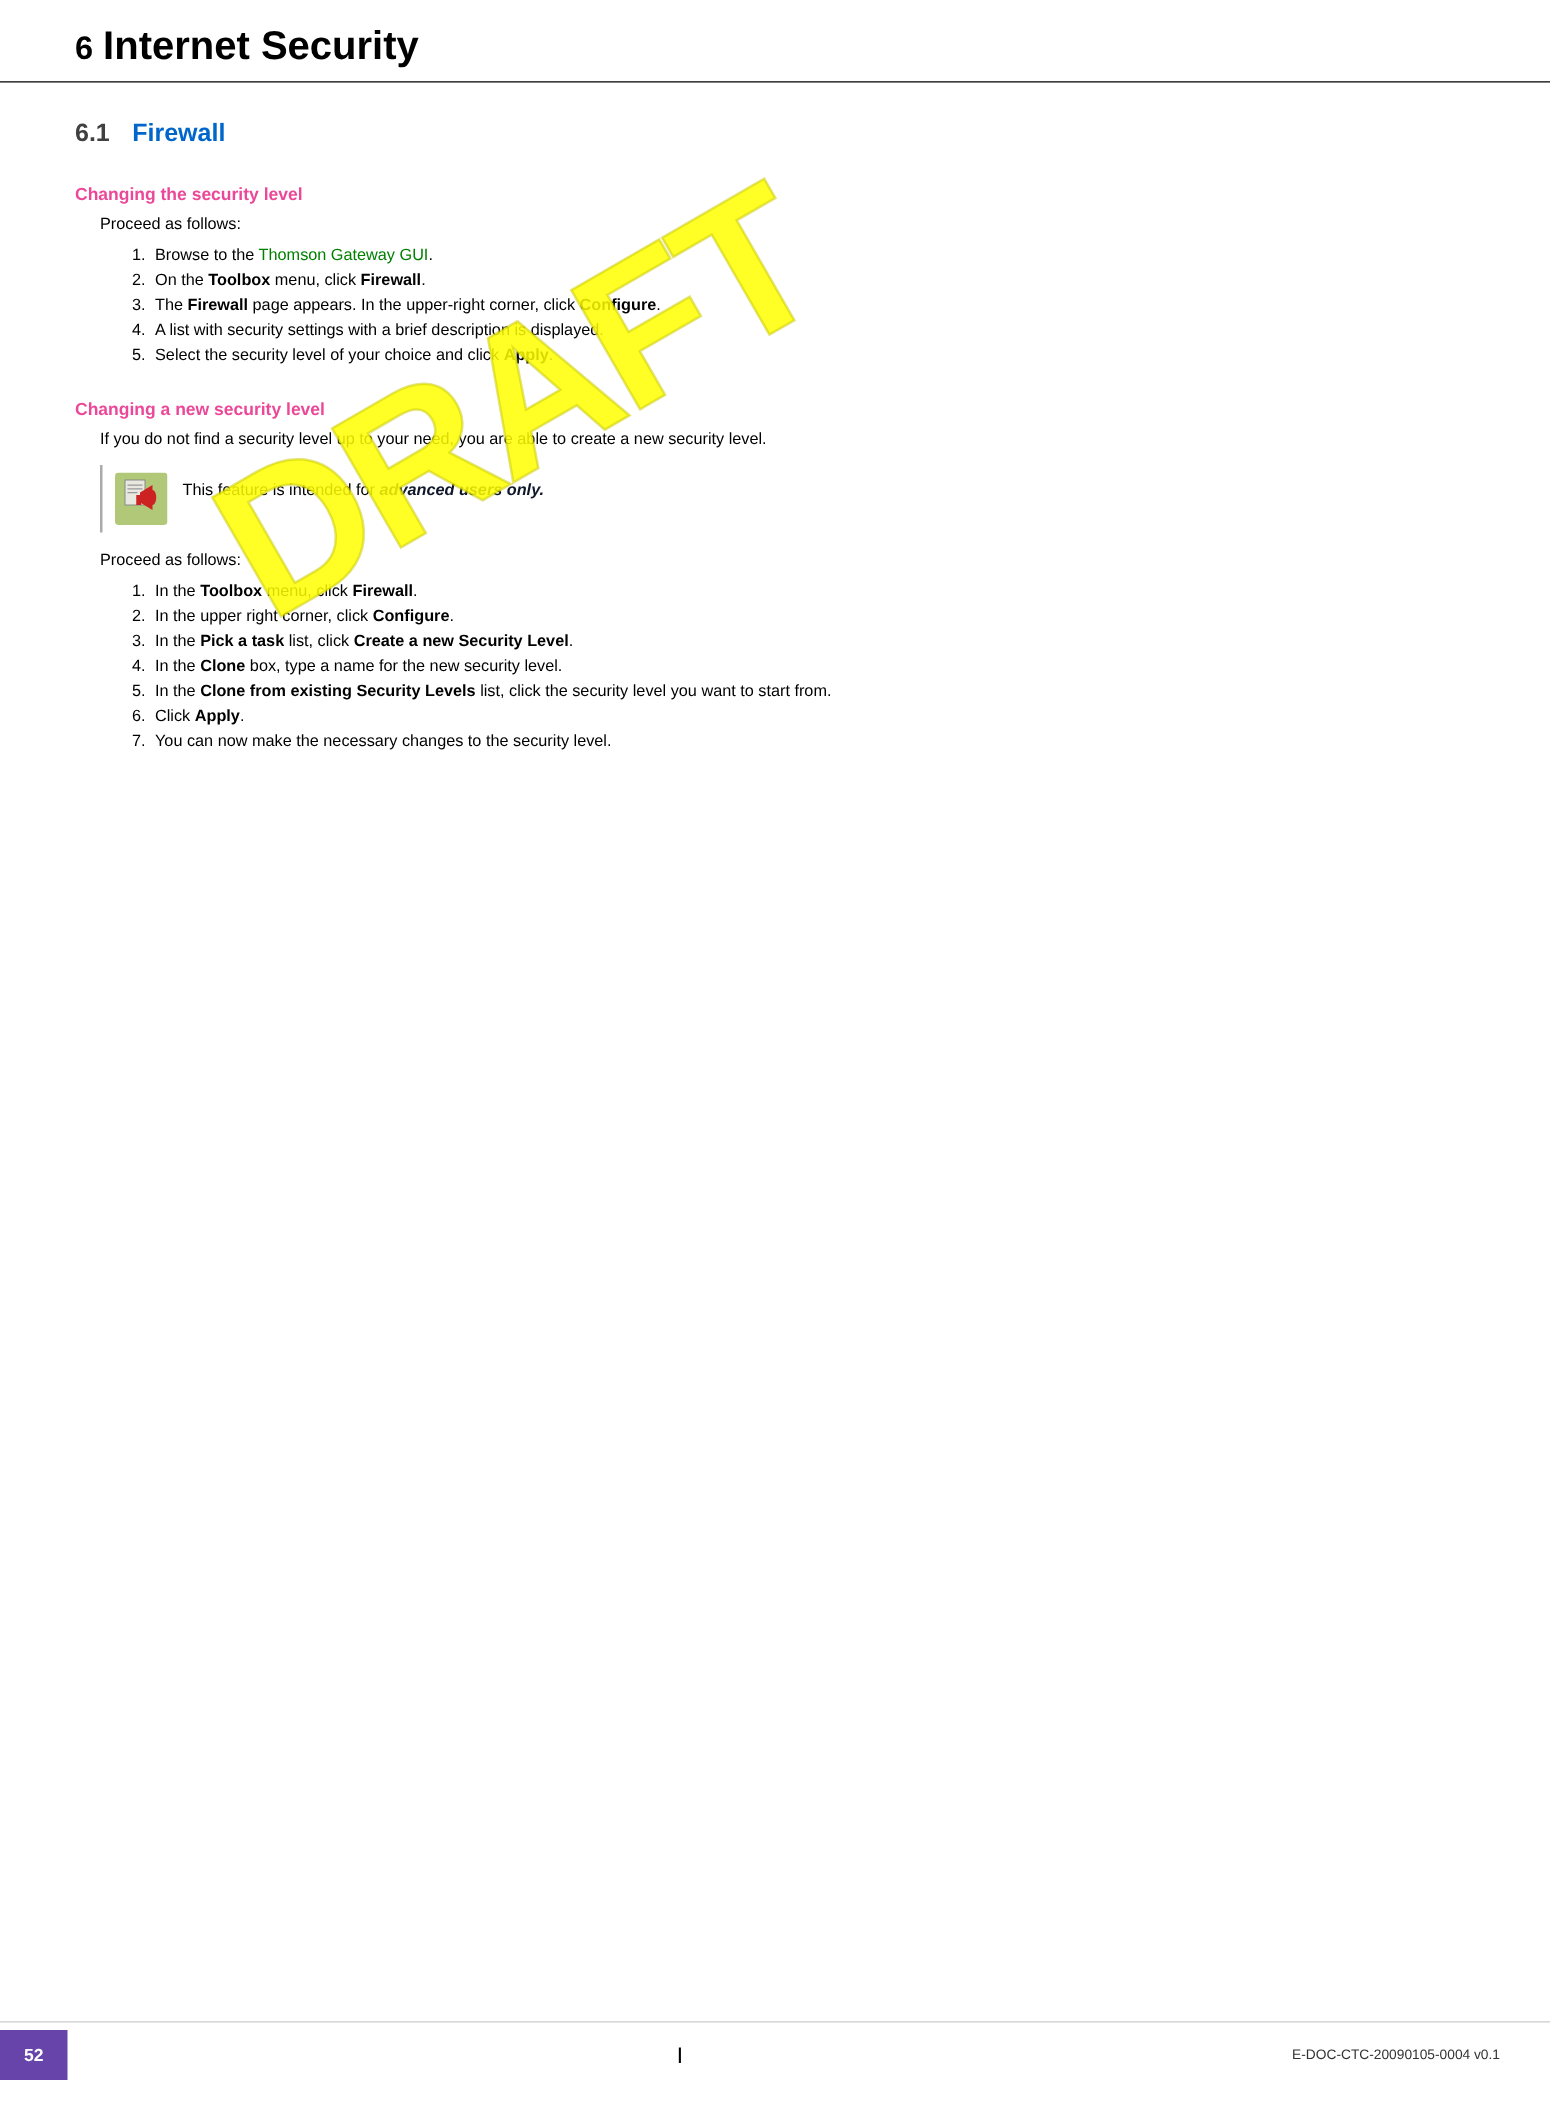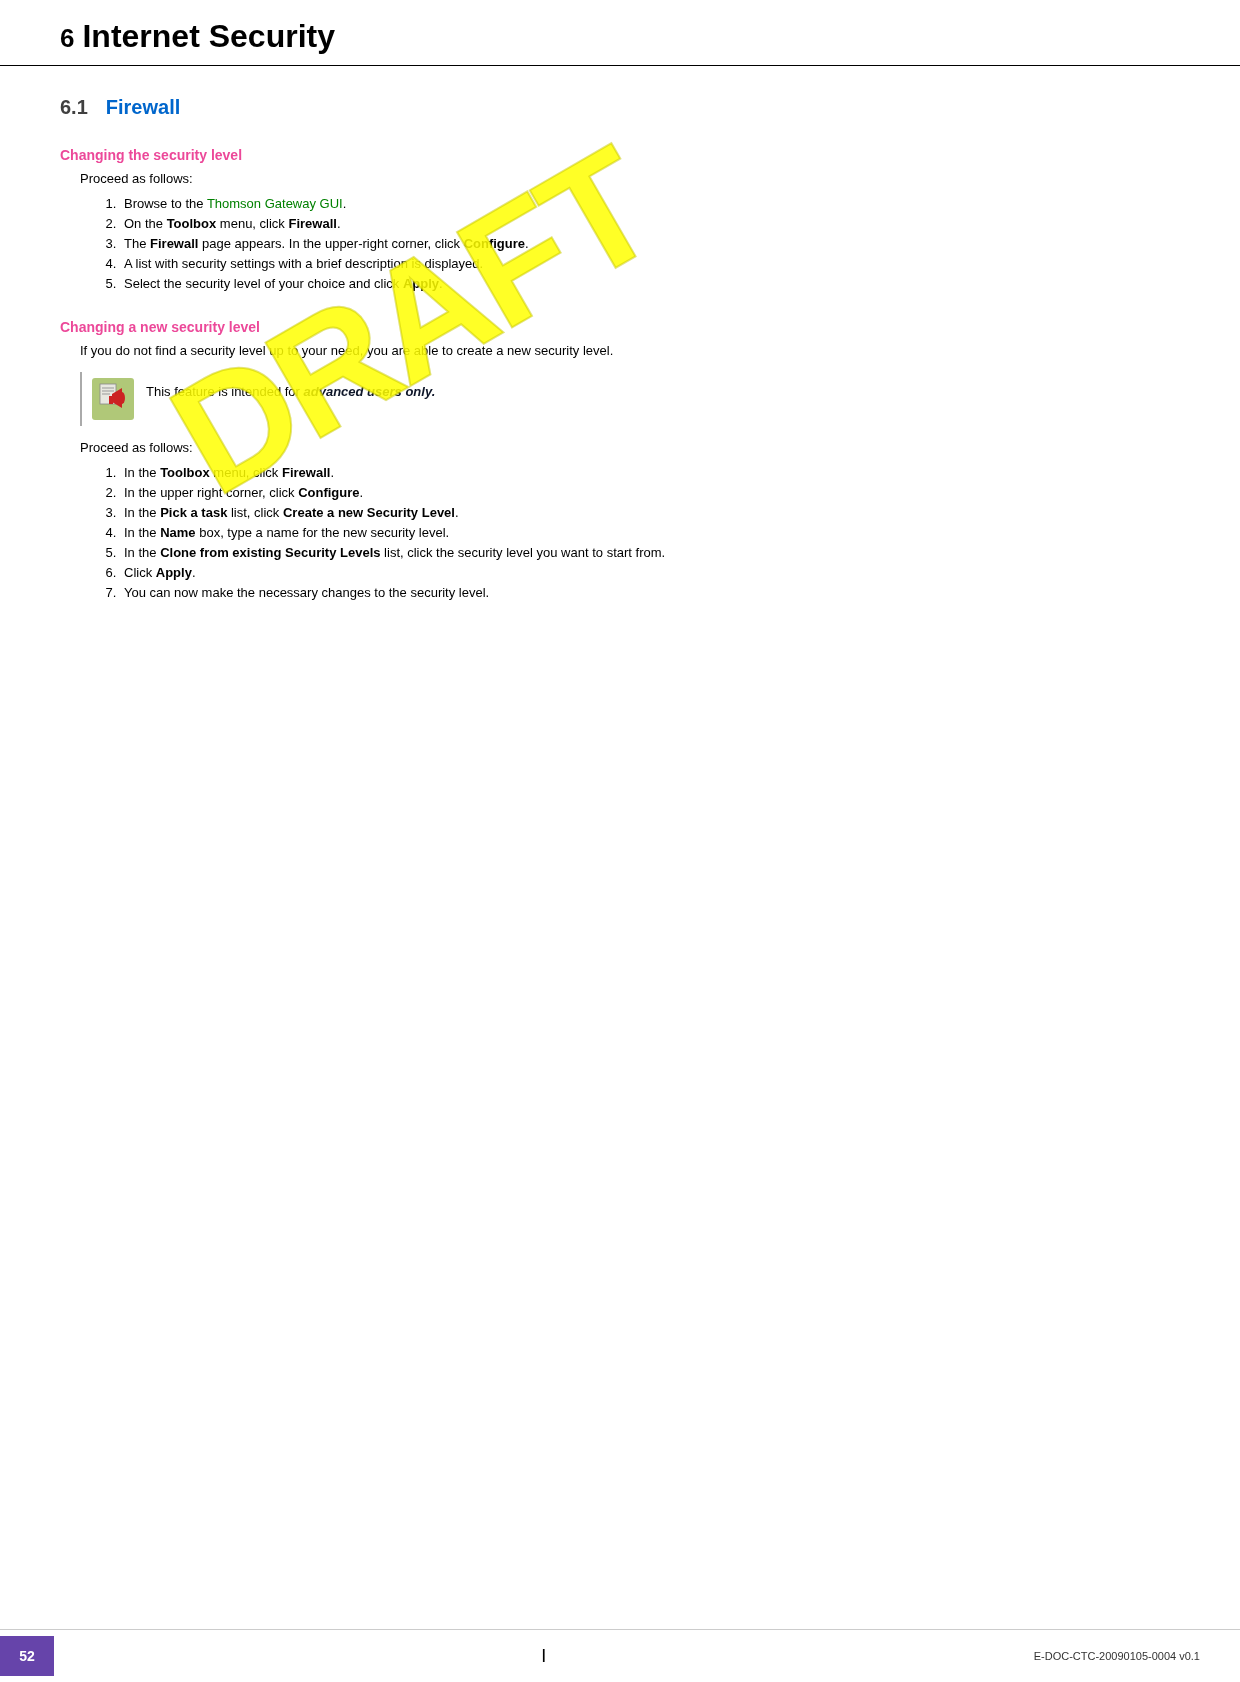--- a/index.html
+++ b/index.html
@@ -150,21 +150,21 @@
       letter-spacing: -5px;
       text-align: center;
       line-height: 1;
       font-family: Arial Black, Arial, sans-serif;
       -webkit-text-stroke: 2px rgba(200, 200, 0, 0.5);
     }
 
     
     .page-footer {
       position: absolute;
-      bottom: 0;
+      bottom: 12px;
       left: 0;
       right: 0;
       height: 53px;
       display: flex;
       align-items: center;
       border-top: 1px solid #ccc;
     }
 
     .footer-page-num {
       background: #6644aa;
@@ -273,21 +273,21 @@
 
         <li>
           In the upper right corner, click <span class="bold">Configure</span>.
         </li>
 
         <li>
           In the <span class="bold">Pick a task</span> list, click <span class="bold">Create a new Security Level</span>.
         </li>
 
         <li>
-          In the <span class="bold">Name</span> box, type a name for the new security level.
+          In the <span class="bold">Clone</span> box, type a name for the new security level.
         </li>
 
         <li>
           In the <span class="bold">Clone from existing Security Levels</span> list, click the security level you want to start from.
         </li>
 
         <li>
           Click <span class="bold">Apply</span>.
         </li>
 

